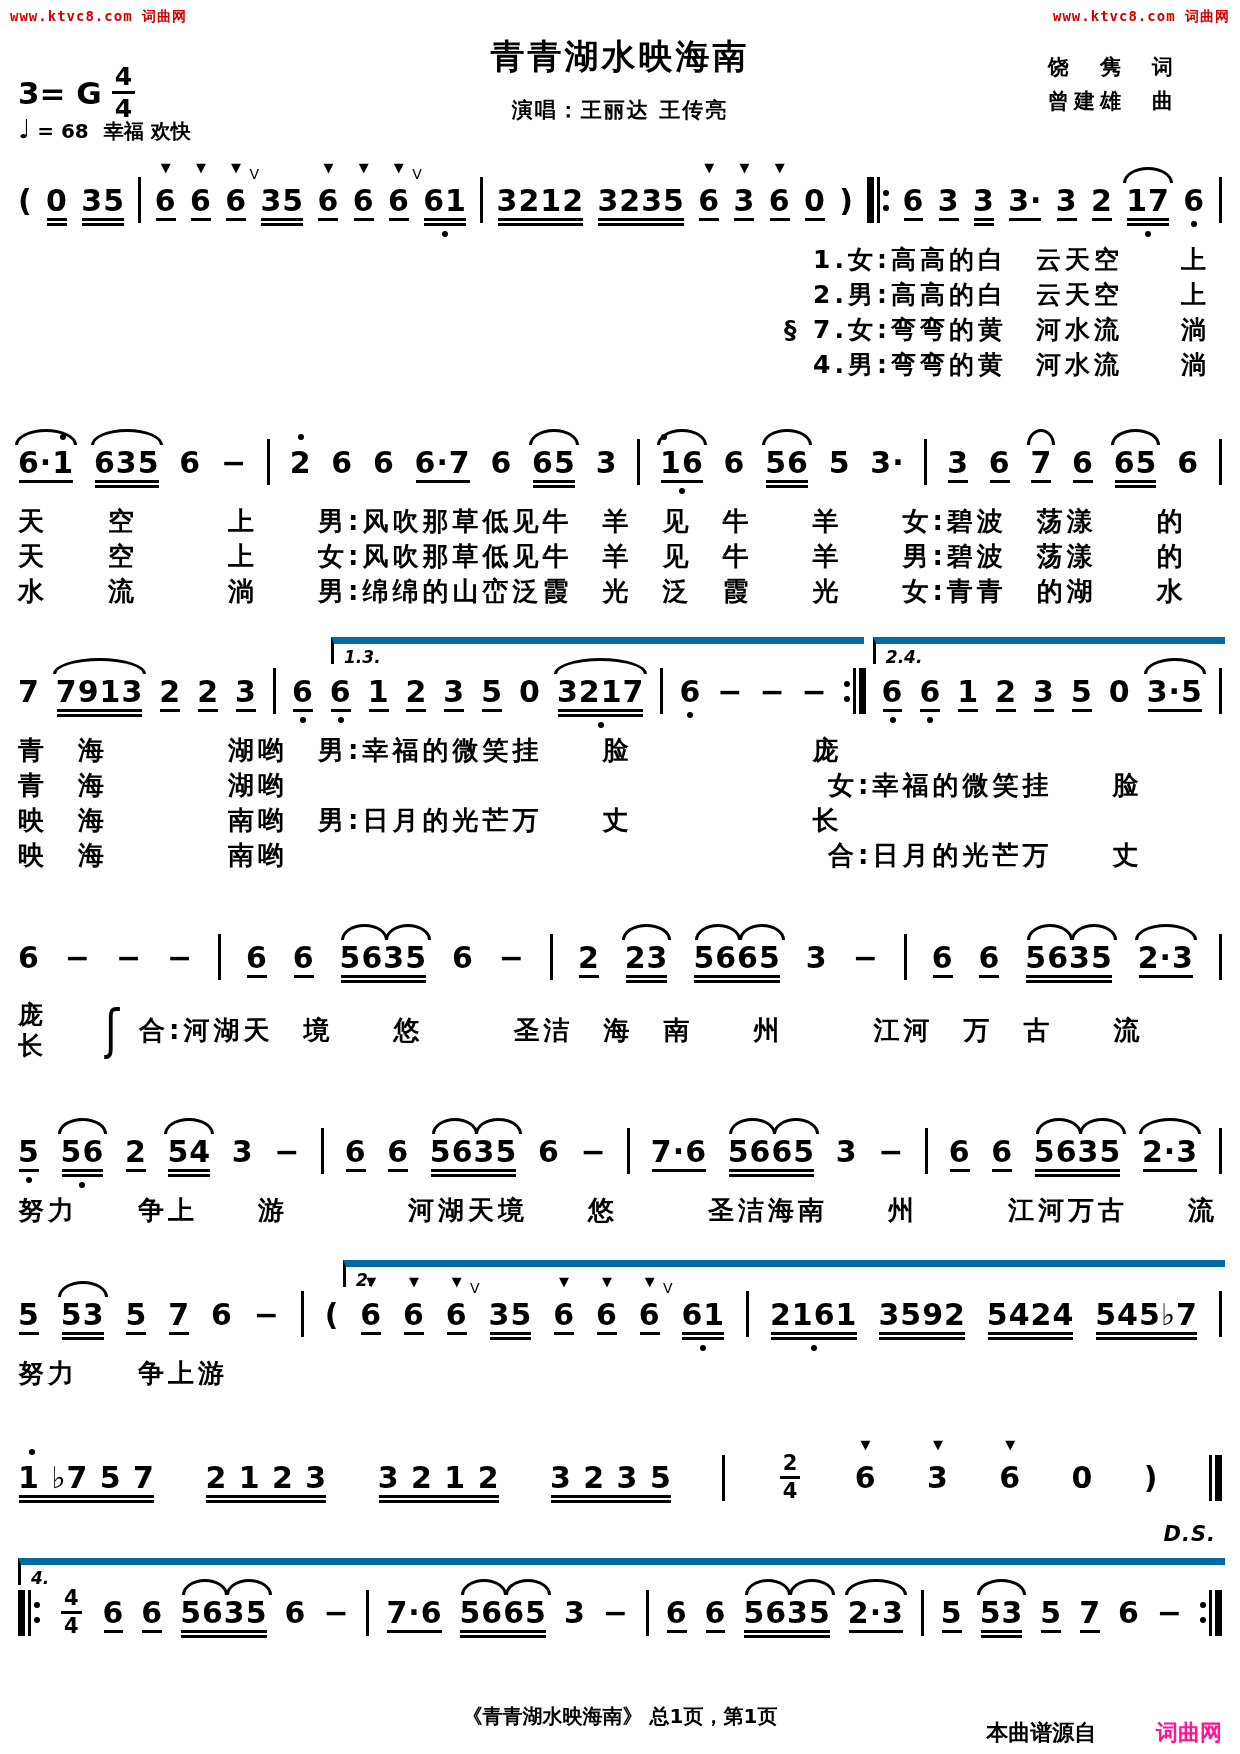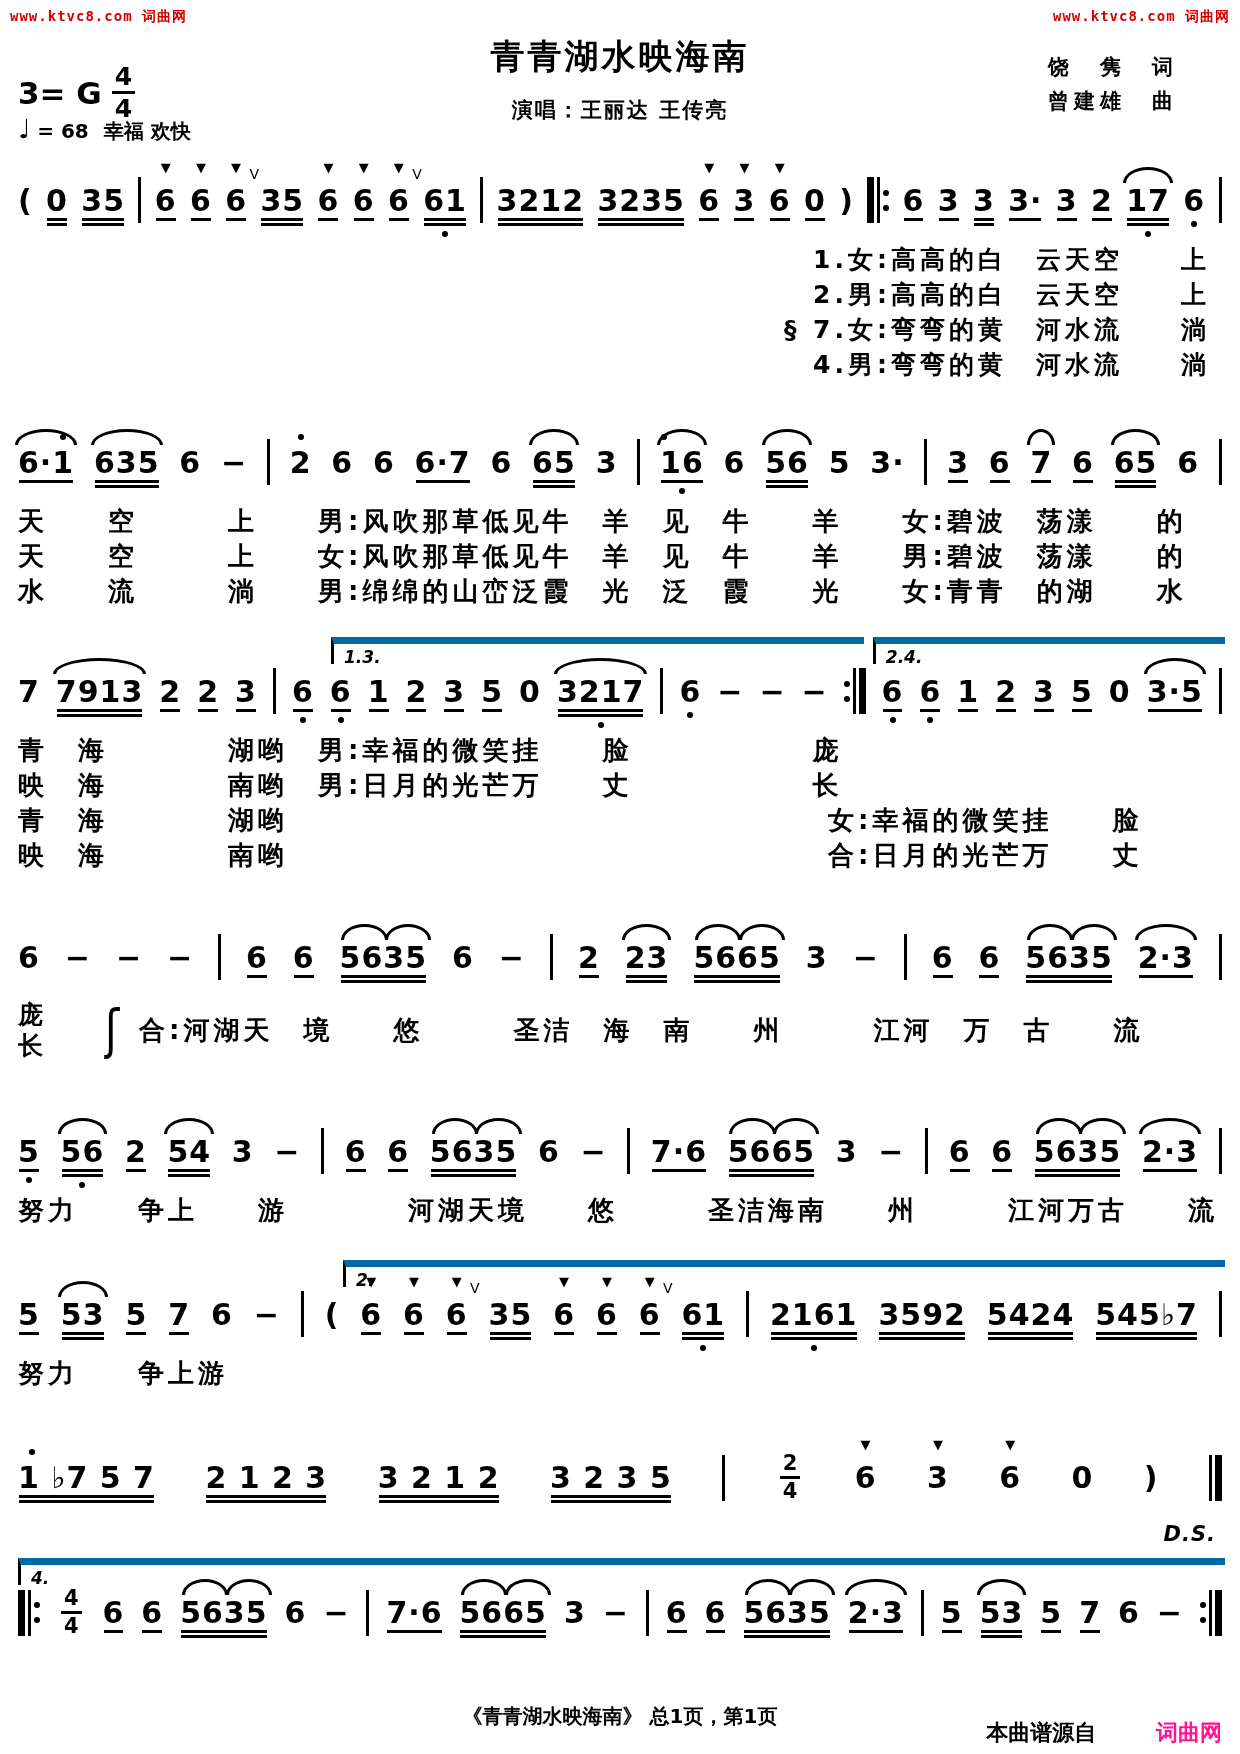--- a/index.html
+++ b/index.html
@@ -232,22 +232,22 @@
           <span class="note"><span class="txt">2</span><span class="ul" style="bottom: -4px;"></span></span>
           <span class="note"><span class="txt">3</span><span class="ul" style="bottom: -4px;"></span></span>
           <span class="note"><span class="txt">5</span><span class="ul" style="bottom: -4px;"></span></span>
           <span class="note"><span class="txt">0</span></span>
           <span class="note"><span class="txt">3·5</span><span class="ul" style="bottom: -4px;"></span><span class="arc"></span></span>
           <span class="barwrap">
             <span class="bl"></span>
           </span>
         </div>
         <div class="lyr">青　海　　　　湖哟　男:幸福的微笑挂　　脸　　　　　　庞</div>
+        <div class="lyr">青　海　　　　湖哟　　　　　　　　　　　　　　　　　　女:幸福的微笑挂　　脸</div>
         <div class="lyr">映　海　　　　南哟　男:日月的光芒万　　丈　　　　　　长</div>
-        <div class="lyr">青　海　　　　湖哟　　　　　　　　　　　　　　　　　　女:幸福的微笑挂　　脸</div>
         <div class="lyr">映　海　　　　南哟　　　　　　　　　　　　　　　　　　合:日月的光芒万　　丈</div>
       </div>
       <div class="system">
         <div class="notes">
           <span class="note"><span class="txt">6</span></span>
           <span class="note"><span class="txt">−</span></span>
           <span class="note"><span class="txt">−</span></span>
           <span class="note"><span class="txt">−</span></span>
           <span class="barwrap">
             <span class="bl"></span>

